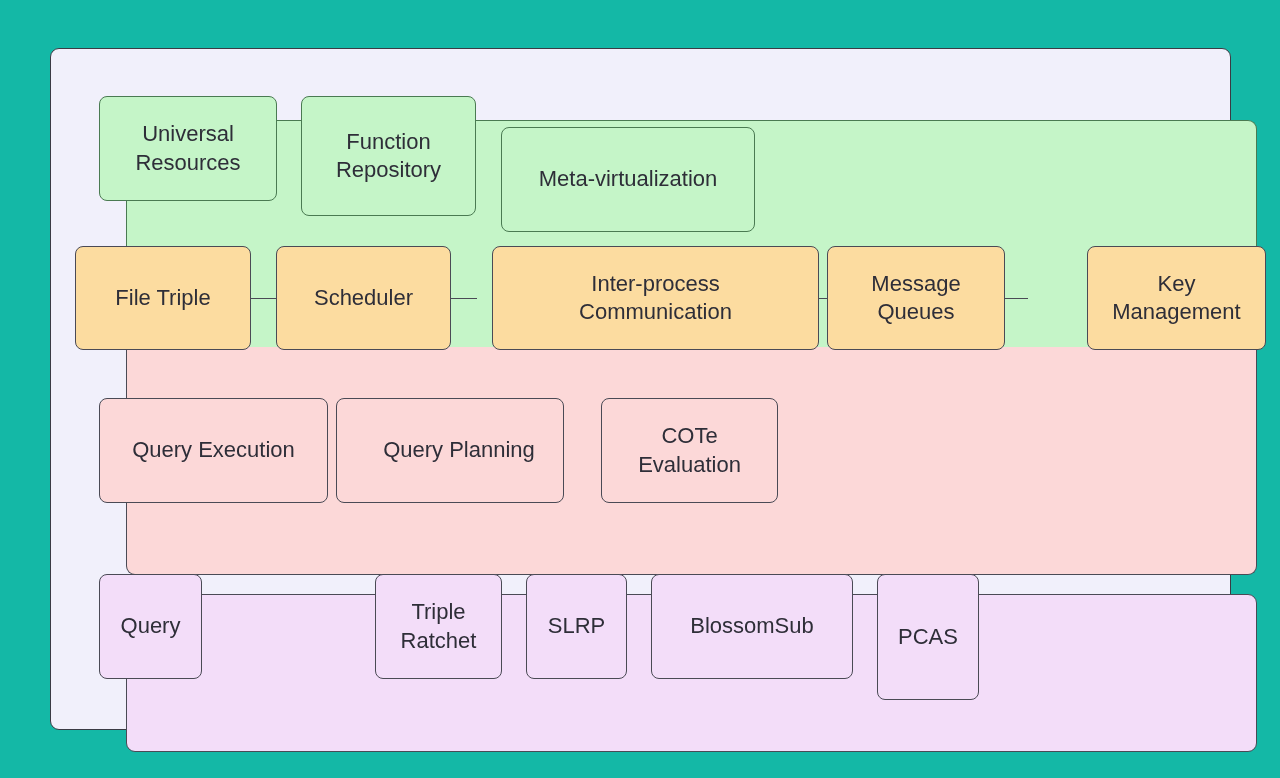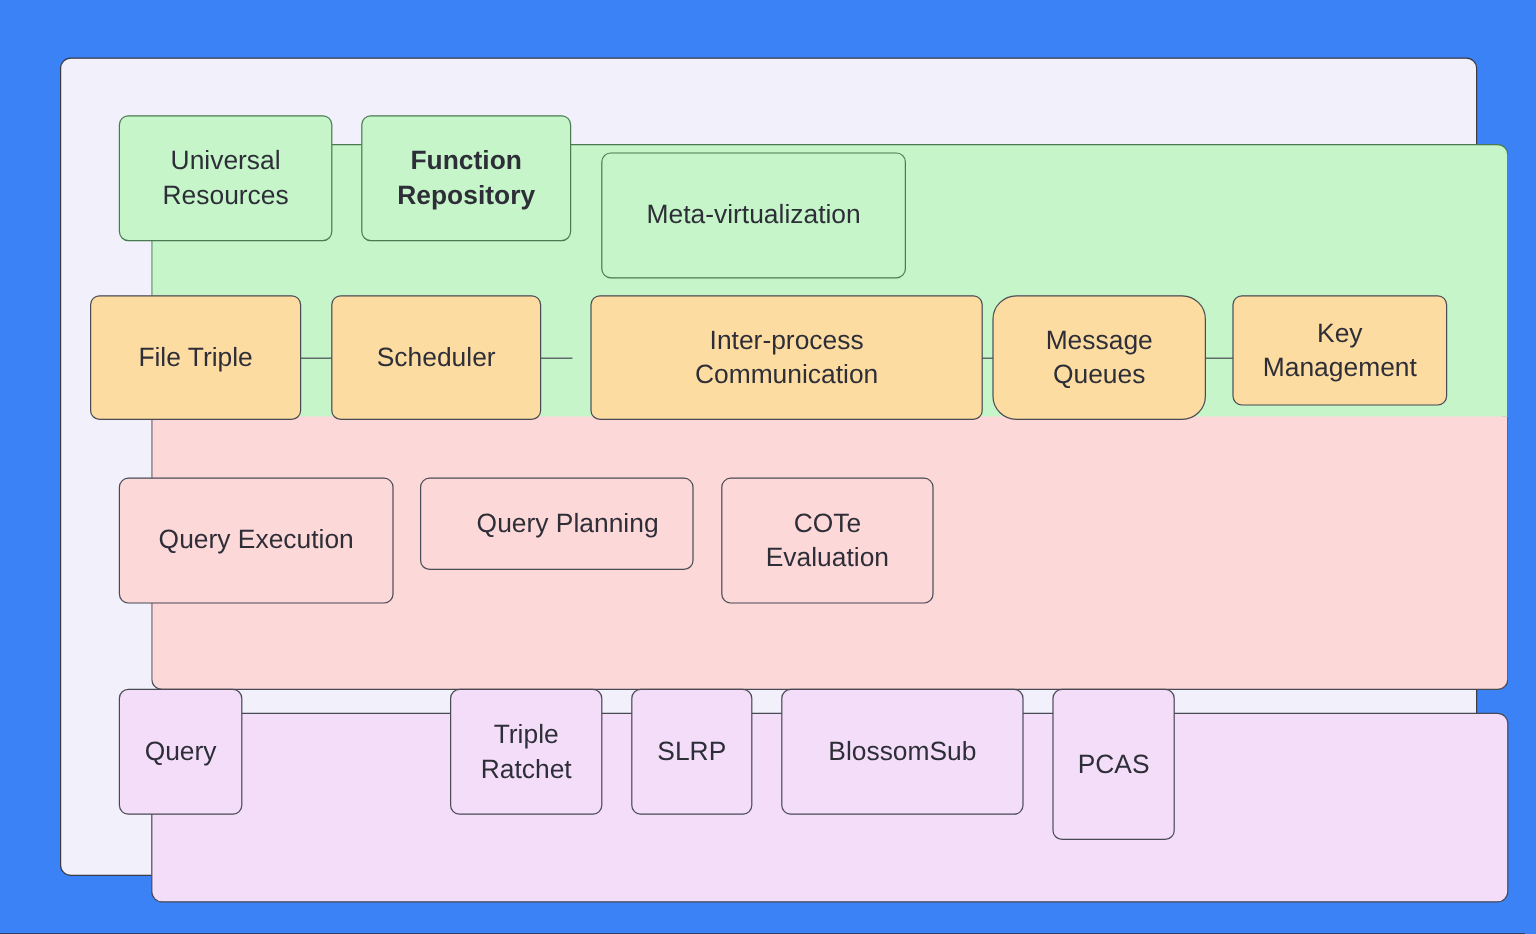--- a/index.html
+++ b/index.html
@@ -11,21 +11,21 @@
     width: 1280px;
     height: 778px;
     overflow: hidden;
     font-family: "Liberation Sans", "DejaVu Sans", sans-serif;
   }
 
   #canvas {
     position: relative;
     width: 1280px;
     height: 778px;
-    background: #3b82f6;
+    background: #14b8a6;
   }
 
   
   .outer-frame {
     position: absolute;
     left: 50px;
     top: 48px;
     width: 1181px;
     height: 682px;
     background: #f1f0fb;
@@ -120,49 +120,49 @@
     <div class="layer layer-base"></div>
 
   </div>
 
   <div class="layer-caption" style="left:985px; top:118px; width:215px;">Application
 Space</div>
 
   <div class="node node-green" style="left:99px; top:96px; width:178px; height:105px;">Universal
 Resources</div>
 
-  <div class="node node-green" style="left:301px; top:96px; width:175px; height:105px;font-weight:bold;">Function
+  <div class="node node-green" style="left:301px; top:96px; width:175px; height:120px;">Function
 Repository</div>
 
   <div class="node node-green" style="left:501px; top:96px; width:254px; height:105px;margin-top:31px;">Meta-virtualization</div>
 
   <div class="connector" style="left:250px; top:298px; width:27px;"></div>
   <div class="connector" style="left:450px; top:298px; width:27px;"></div>
   <div class="connector" style="left:802px; top:298px; width:26px;"></div>
   <div class="connector" style="left:1004px; top:298px; width:24px;"></div>
 
   <div class="node node-orange" style="left:75px; top:246px; width:176px; height:104px;">File Triple</div>
 
   <div class="node node-orange" style="left:276px; top:246px; width:175px; height:104px;">Scheduler</div>
 
   <div class="node node-orange" style="left:476px; top:246px; width:327px; height:104px;margin-left:16px;">Inter-process
 Communication</div>
 
-  <div class="node node-orange" style="left:827px; top:246px; width:178px; height:104px;border-radius:20px;">Message
+  <div class="node node-orange" style="left:827px; top:246px; width:178px; height:104px;">Message
 Queues</div>
 
-  <div class="node node-orange" style="left:1027px; top:246px; width:179px; height:92px;">Key
+  <div class="node node-orange" style="left:1087px; top:246px; width:179px; height:104px;">Key
 Management</div>
 
   <div class="layer-caption" style="left:985px; top:419px; width:215px;">Hypergraph
 DB</div>
 
   <div class="node node-pink" style="left:99px; top:398px; width:229px; height:105px;">Query Execution</div>
 
-  <div class="node node-pink" style="left:350px; top:398px; width:228px; height:77px;padding-left:26px;">Query Planning</div>
+  <div class="node node-pink" style="left:336px; top:398px; width:228px; height:105px;padding-left:26px;">Query Planning</div>
 
   <div class="node node-pink" style="left:601px; top:398px; width:177px; height:105px;">COTe
 Evaluation</div>
 
   <div class="layer-caption" style="left:985px; top:595px; width:215px;">Base
 Network</div>
 
   <div class="node node-purple" style="left:99px; top:574px; width:103px; height:105px;">Query</div>
 
 

